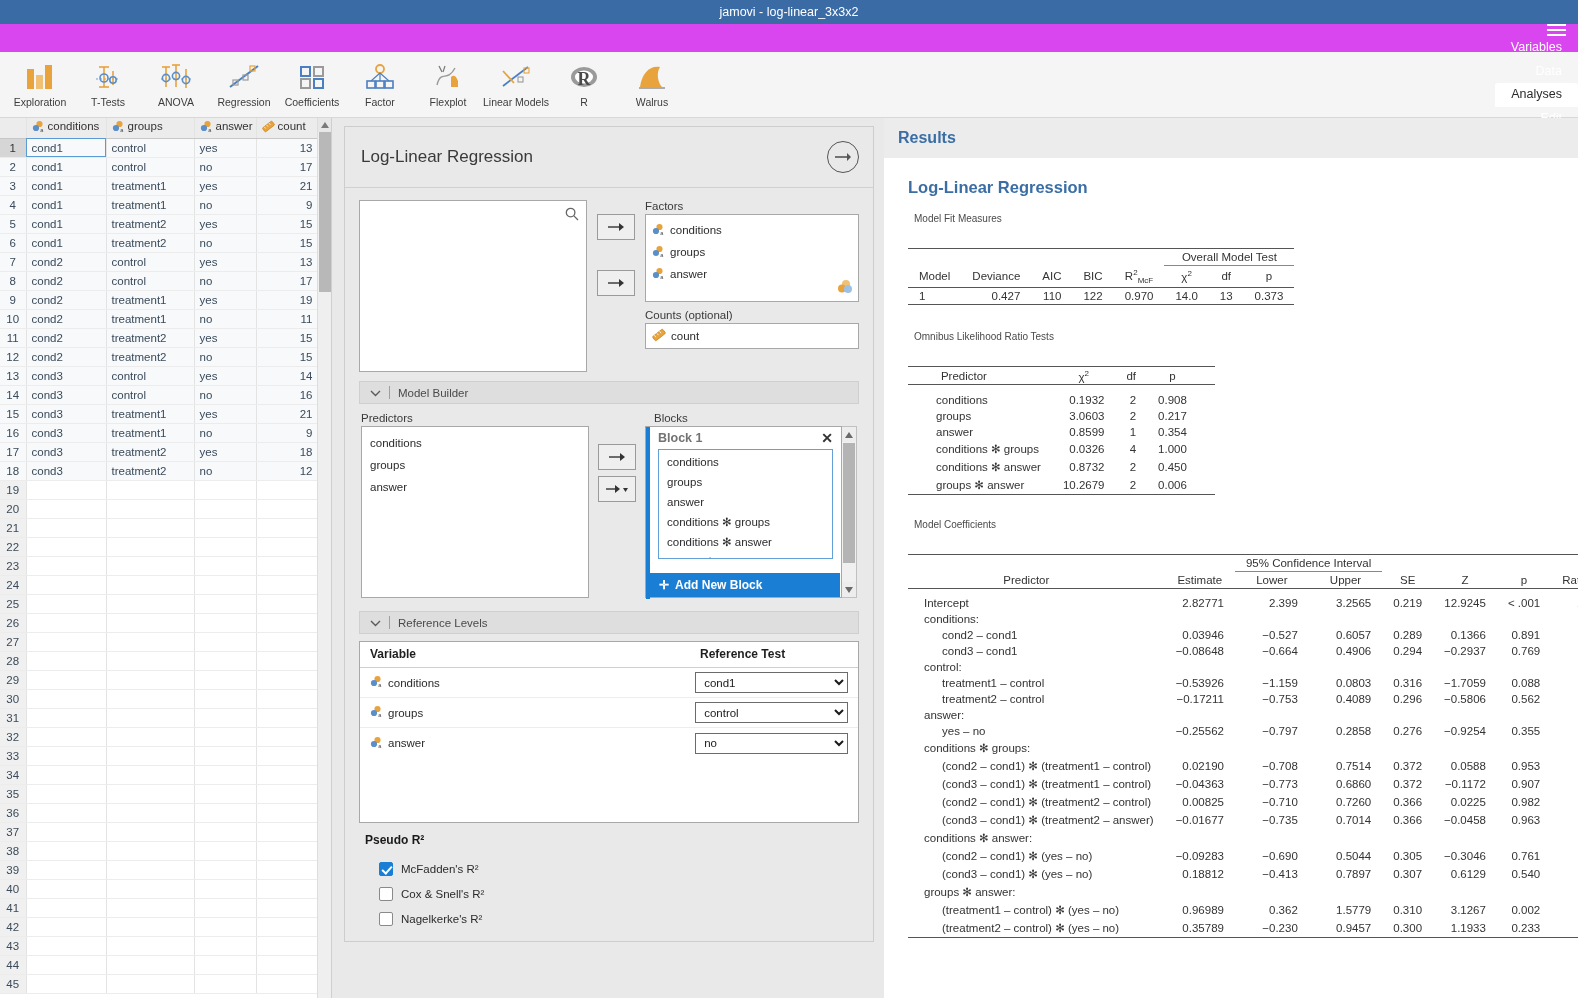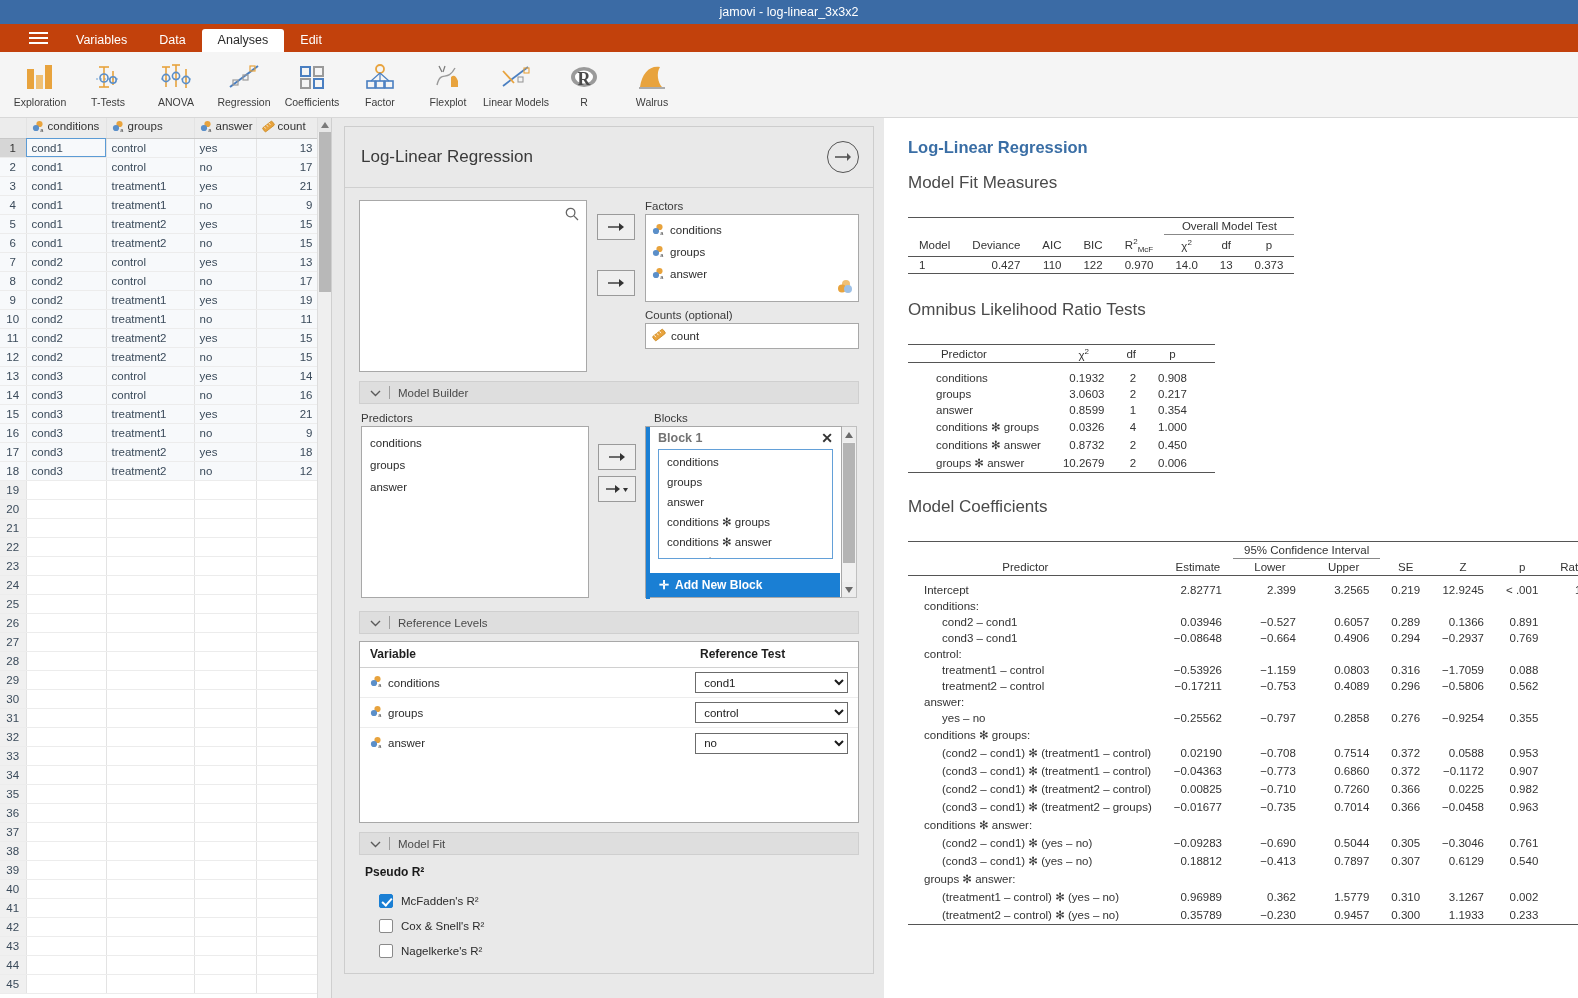--- a/index.html
+++ b/index.html
@@ -10,22 +10,23 @@
     overflow: hidden;
   }
   
   .titlebar {
     height: 24px; background: #3b6ba5; color: #ffffff;
     display: flex; align-items: center; justify-content: center;
     font-size: 12.5px;
   }
   
   .ribbon-tabs {
-    height: 28px; background: #c2410c; display: flex; align-items: flex-end;
-    padding-left: 16px;
+    height: 28px; background: #d946ef; display: flex; align-items: flex-end;
+    padding-left: 4px;
+    flex-direction: column;
   }
   .hamburger {
     width: 44px; height: 28px; display: flex; flex-direction: column;
     align-items: center; justify-content: center; gap: 3px; cursor: pointer;
   }
   .hamburger span { display: block; width: 19px; height: 2px; background: #fff; }
   .tab {
     padding: 5px 16px 6px 16px; color: #ffffff; font-size: 12.5px;
     cursor: pointer; line-height: 1;
   }
@@ -161,21 +162,21 @@
     content: ""; position: absolute; left: 4px; top: 1px; width: 4px; height: 8px;
     border: solid #fff; border-width: 0 2px 2px 0; transform: rotate(42deg);
   }
   .cblabel { font-size: 11.5px; color: #2b2b2b; }
   
   .results { flex: 1; background: #fff; position: relative; overflow: hidden; }
   .results-hdr { background: #ececec; height: 40px; display: flex; align-items: center; padding-left: 14px; }
   .results-hdr .rtitle { font-size: 16px; font-weight: bold; color: #3a6ea5; }
   .results-body { padding: 14px 14px 0 14px; }
   .res-h1 { font-size: 16.5px; font-weight: bold; color: #3a6ea5; margin: 6px 0 16px 10px; }
-  .tbl-caption { font-size: 17px; color: #4a4a4a; margin: 0 0 3px 10px; }
+  .tbl-caption { font-size: 10px; color: #4a4a4a; margin: 0 0 3px 16px; }
   table.res { border-collapse: collapse; margin-left: 10px; font-size: 11.5px; color: #333; margin-top: 24px; }
   table.res th, table.res td { padding: 2px 11px; font-weight: normal; white-space: nowrap; }
   table.res th { text-align: center; }
   table.res td.num { text-align: right; }
   table.res td.lbl { text-align: left; }
   .rule-top { border-top: 1.3px solid #555; }
   .rule-bot { border-bottom: 1.3px solid #555; }
   .spangroup { text-align: center; border-bottom: 1px solid #888; }
   .sub { font-size: 8px; vertical-align: sub; }
   .sup { font-size: 8px; vertical-align: super; }
@@ -943,27 +944,20 @@
                 </svg>
               </span>
               <span>answer</span>
             </div>
             <select class="ref-sel">
               <option>no</option>
             </select>
           </div>
         </div>
 
-        <div class="sec-bar">
-          <svg width="11" height="8" viewBox="0 0 11 8">
-              <polyline points="1,2 5.5,6.5 10,2" fill="none" stroke="#5a5a5a" stroke-width="1.4"></polyline>
-            </svg>
-          <span class="divbar"></span>
-          <span>Model Fit</span>
-        </div>
 
         <div class="fit-body">
           <div>
             <div class="fit-grouplabel">Pseudo R²</div>
             <div class="cbrow">
               <span class="cb on"></span>
               <span class="cblabel">McFadden's R²</span>
             </div>
             <div class="cbrow">
               <span class="cb"></span>
@@ -974,20 +968,23 @@
               <span class="cblabel">Nagelkerke's R²</span>
             </div>
           </div>
         </div>
 
       </div>
     </div>
   </div>
 
   <div class="results">
+    <div class="results-hdr">
+      <span class="rtitle">Results</span>
+    </div>
     <div class="results-body">
       <div class="res-h1">Log-Linear Regression</div>
 
       <div class="tbl-caption">Model Fit Measures</div>
       <table class="res">
         <thead>
           <tr>
             <th class="rule-top"></th>
             <th class="rule-top"></th>
             <th class="rule-top"></th>
@@ -1200,21 +1197,21 @@
               <td class="lbl" style="padding-left:34px">(cond2 – cond1) ✻ (treatment2 – control)</td>
               <td class="num">0.00825</td>
               <td class="num">−0.710</td>
               <td class="num">0.7260</td>
               <td class="num">0.366</td>
               <td class="num">0.0225</td>
               <td class="num">0.982</td>
               <td class="num">1.008</td>
             </tr>
             <tr>
-              <td class="lbl" style="padding-left:34px">(cond3 – cond1) ✻ (treatment2 – groups)</td>
+              <td class="lbl" style="padding-left:34px">(cond3 – cond1) ✻ (treatment2 – answer)</td>
               <td class="num">−0.01677</td>
               <td class="num">−0.735</td>
               <td class="num">0.7014</td>
               <td class="num">0.366</td>
               <td class="num">−0.0458</td>
               <td class="num">0.963</td>
               <td class="num">0.983</td>
             </tr>
             <tr>
               <td class="lbl" style="padding-left:16px">conditions ✻ answer:</td>

